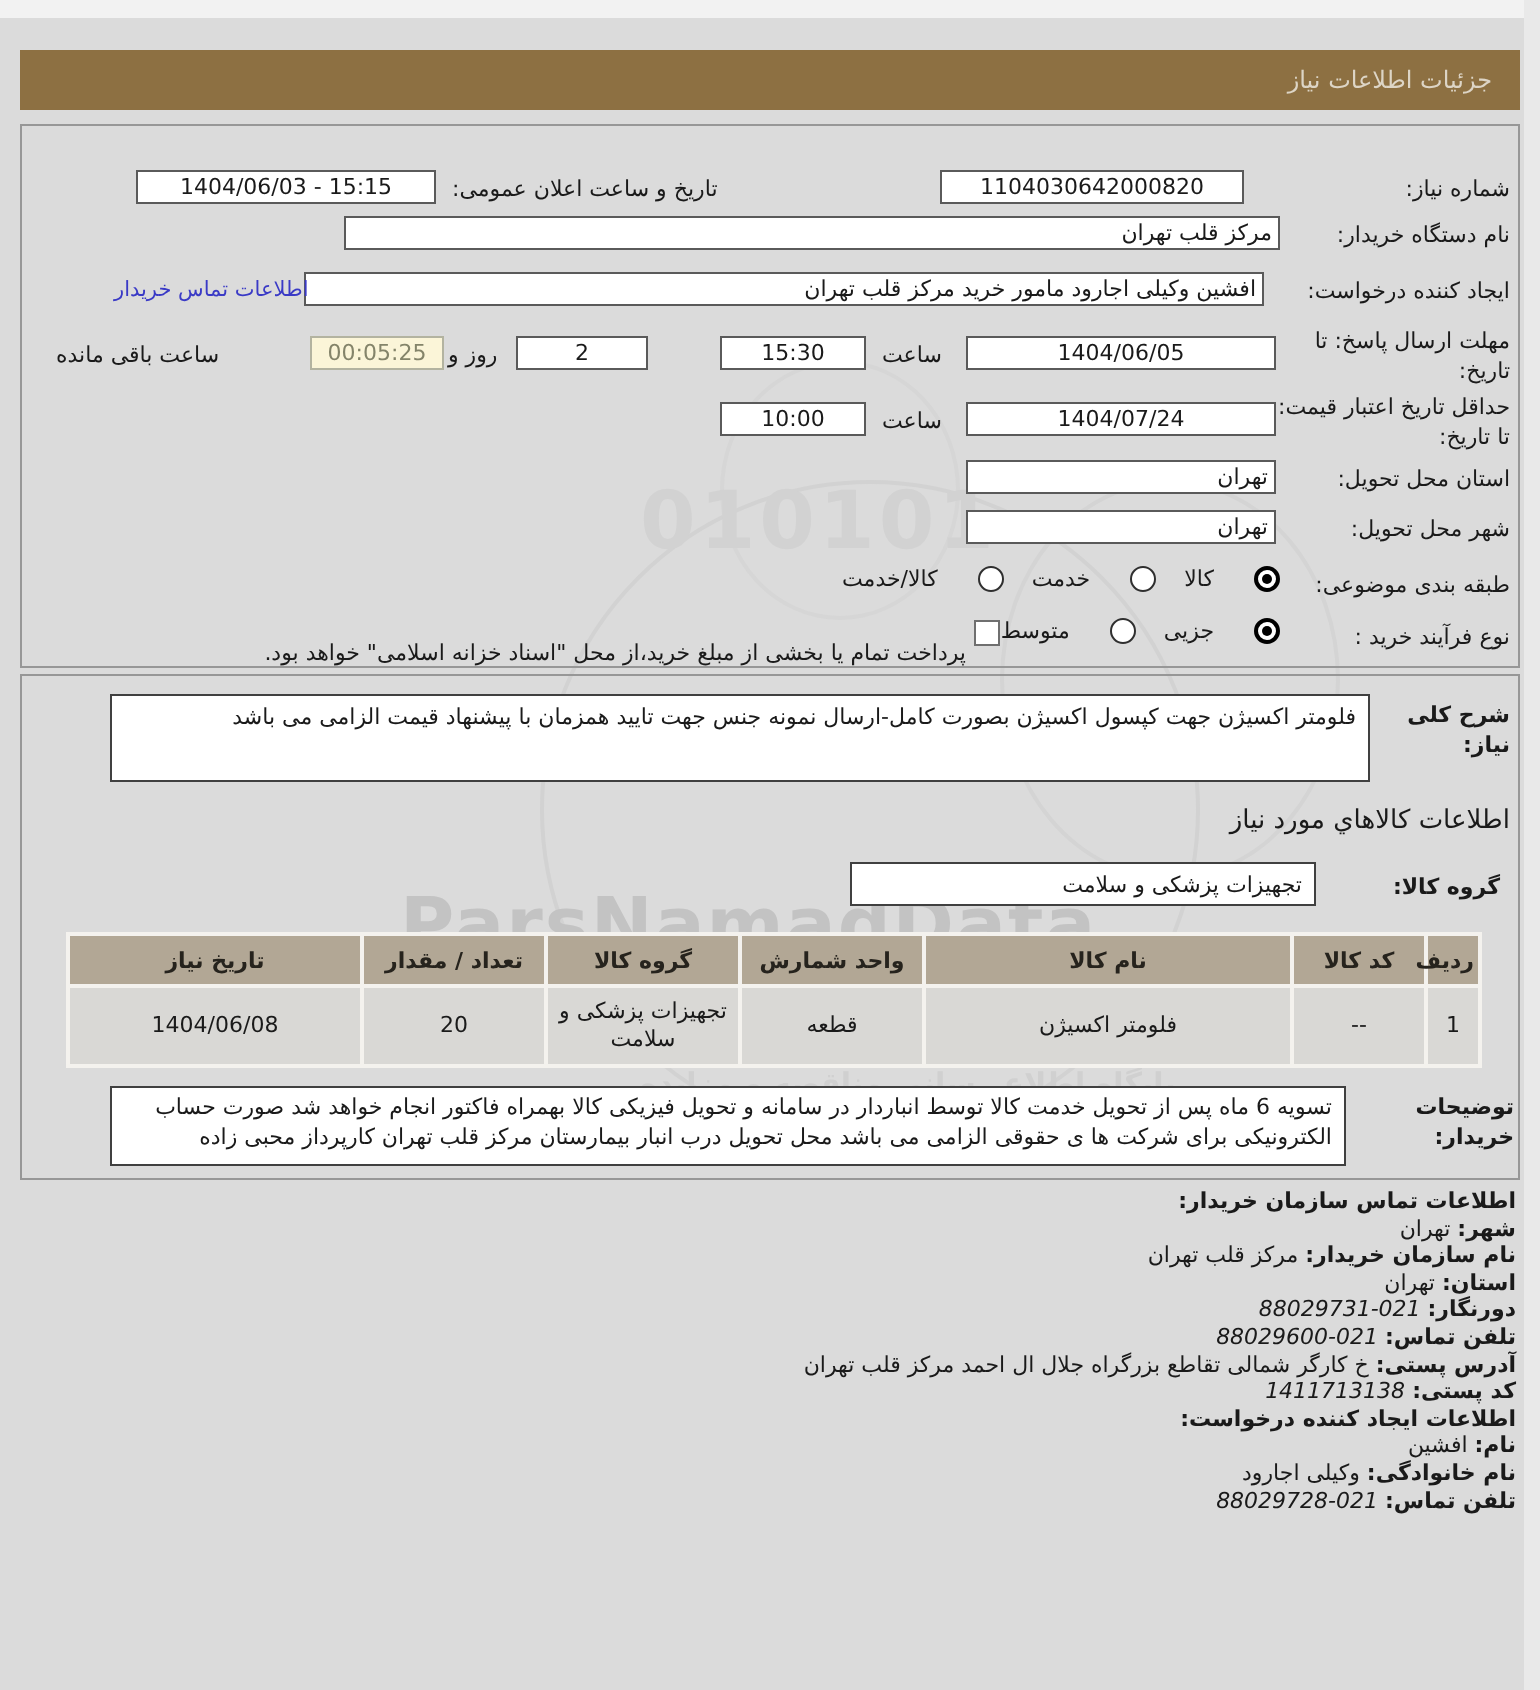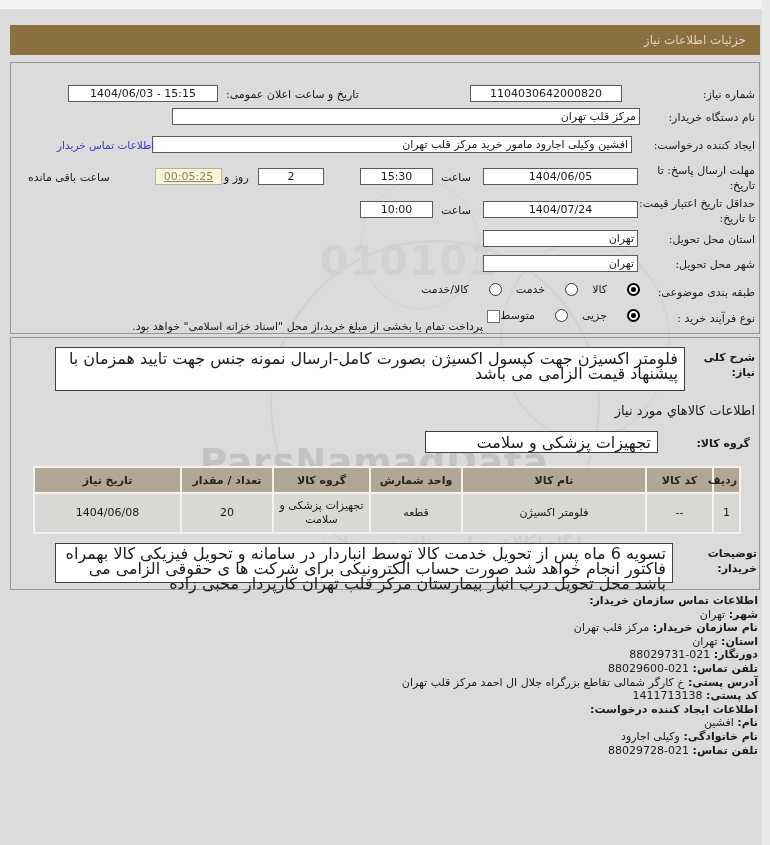--- a/index.html
+++ b/index.html
@@ -65,21 +65,21 @@
   .radio {
     width:13px; height:13px; border:1px solid #2f2f2f; border-radius:50%;
     background:#fff; flex:0 0 auto;
   }
   .radio.sel { border:2px solid #000; }
   .radio.sel::after { content:''; display:block; width:5px; height:5px; margin:2px; background:#000; border-radius:50%; }
   .checkbox { z-index:2; width:13px; height:13px; background:#fff; border:1px solid #6f6f6f; }
 
   .bigbox {
     z-index:2; background:#fff; border:1px solid #404040;
-    text-align:right; padding:3px 6px; line-height:15px; font-size:16px;
+    text-align:right; padding:3px 6px; line-height:15px; font-size:11px;
   }
 
   .sec-title { z-index:2; font-weight:normal; font-size:13px; }
   .blbl { font-weight:bold; }
 
   table.goods {
     position:absolute; left:33px; top:466px; width:708px; z-index:2;
     border-collapse:separate; border-spacing:2px; background:#f4f2ee;
     table-layout:fixed;
   }
@@ -88,21 +88,21 @@
     height:24px; padding:2px;
   }
   table.goods td {
     background:#d9d8d5; text-align:center; font-size:11px;
     height:38px; padding:2px; line-height:14px;
   }
   .contact {
     position:absolute; right:12px; left:12px; top:594px; z-index:2;
     text-align:right; font-size:11px; line-height:13.6px;
   }
-  .contact .ltr { display:inline-block; }
+  .contact .ltr { display:inline-block;font-style:italic; }
 </style>
 </head>
 <body>
 
 <div class="abs top-strip"></div>
 <div class="abs right-strip"></div>
 
 <div class="abs wm wm-c1"></div>
 <div class="abs wm wm-c2"></div>
 <div class="abs wm wm-c3"></div>
@@ -130,21 +130,21 @@
 <div class="abs flabel" style="right:15px; top:139px;">ایجاد کننده درخواست:</div>
 <div class="abs box rightpad" style="left:152px; top:136px; width:480px;">افشین وکیلی اجارود مامور خرید مرکز قلب تهران</div>
 <div class="abs link" style="left:57px; top:139px;">اطلاعات تماس خریدار</div>
 
 <div class="abs lbl2" style="right:15px; top:163px; width:118px;">مهلت ارسال پاسخ: تا تاریخ:</div>
 <div class="abs box center ltr" style="left:483px; top:168px; width:155px;">1404/06/05</div>
 <div class="abs flabel" style="left:441px; top:171px;">ساعت</div>
 <div class="abs box center ltr" style="left:360px; top:168px; width:73px;">15:30</div>
 <div class="abs box center ltr" style="left:258px; top:168px; width:66px;">2</div>
 <div class="abs flabel" style="left:224px; top:171px;">روز و</div>
-<div class="abs countdown ltr" style="left:155px; top:168px; width:67px;text-decoration:underline;">00:05:25</div>
+<div class="abs countdown ltr" style="left:155px; top:168px; width:67px;">00:05:25</div>
 <div class="abs flabel" style="left:28px; top:171px;">ساعت باقی مانده</div>
 
 <div class="abs lbl2" style="right:15px; top:196px; width:118px;">حداقل تاریخ اعتبار قیمت: تا تاریخ:</div>
 <div class="abs box center ltr" style="left:483px; top:201px; width:155px;">1404/07/24</div>
 <div class="abs flabel" style="left:441px; top:204px;">ساعت</div>
 <div class="abs box center ltr" style="left:360px; top:201px; width:73px;">10:00</div>
 
 <div class="abs flabel" style="right:15px; top:233px;">استان محل تحویل:</div>
 <div class="abs box rightpad" style="left:483px; top:230px; width:155px;">تهران</div>
 <div class="abs flabel" style="right:15px; top:258px;">شهر محل تحویل:</div>

